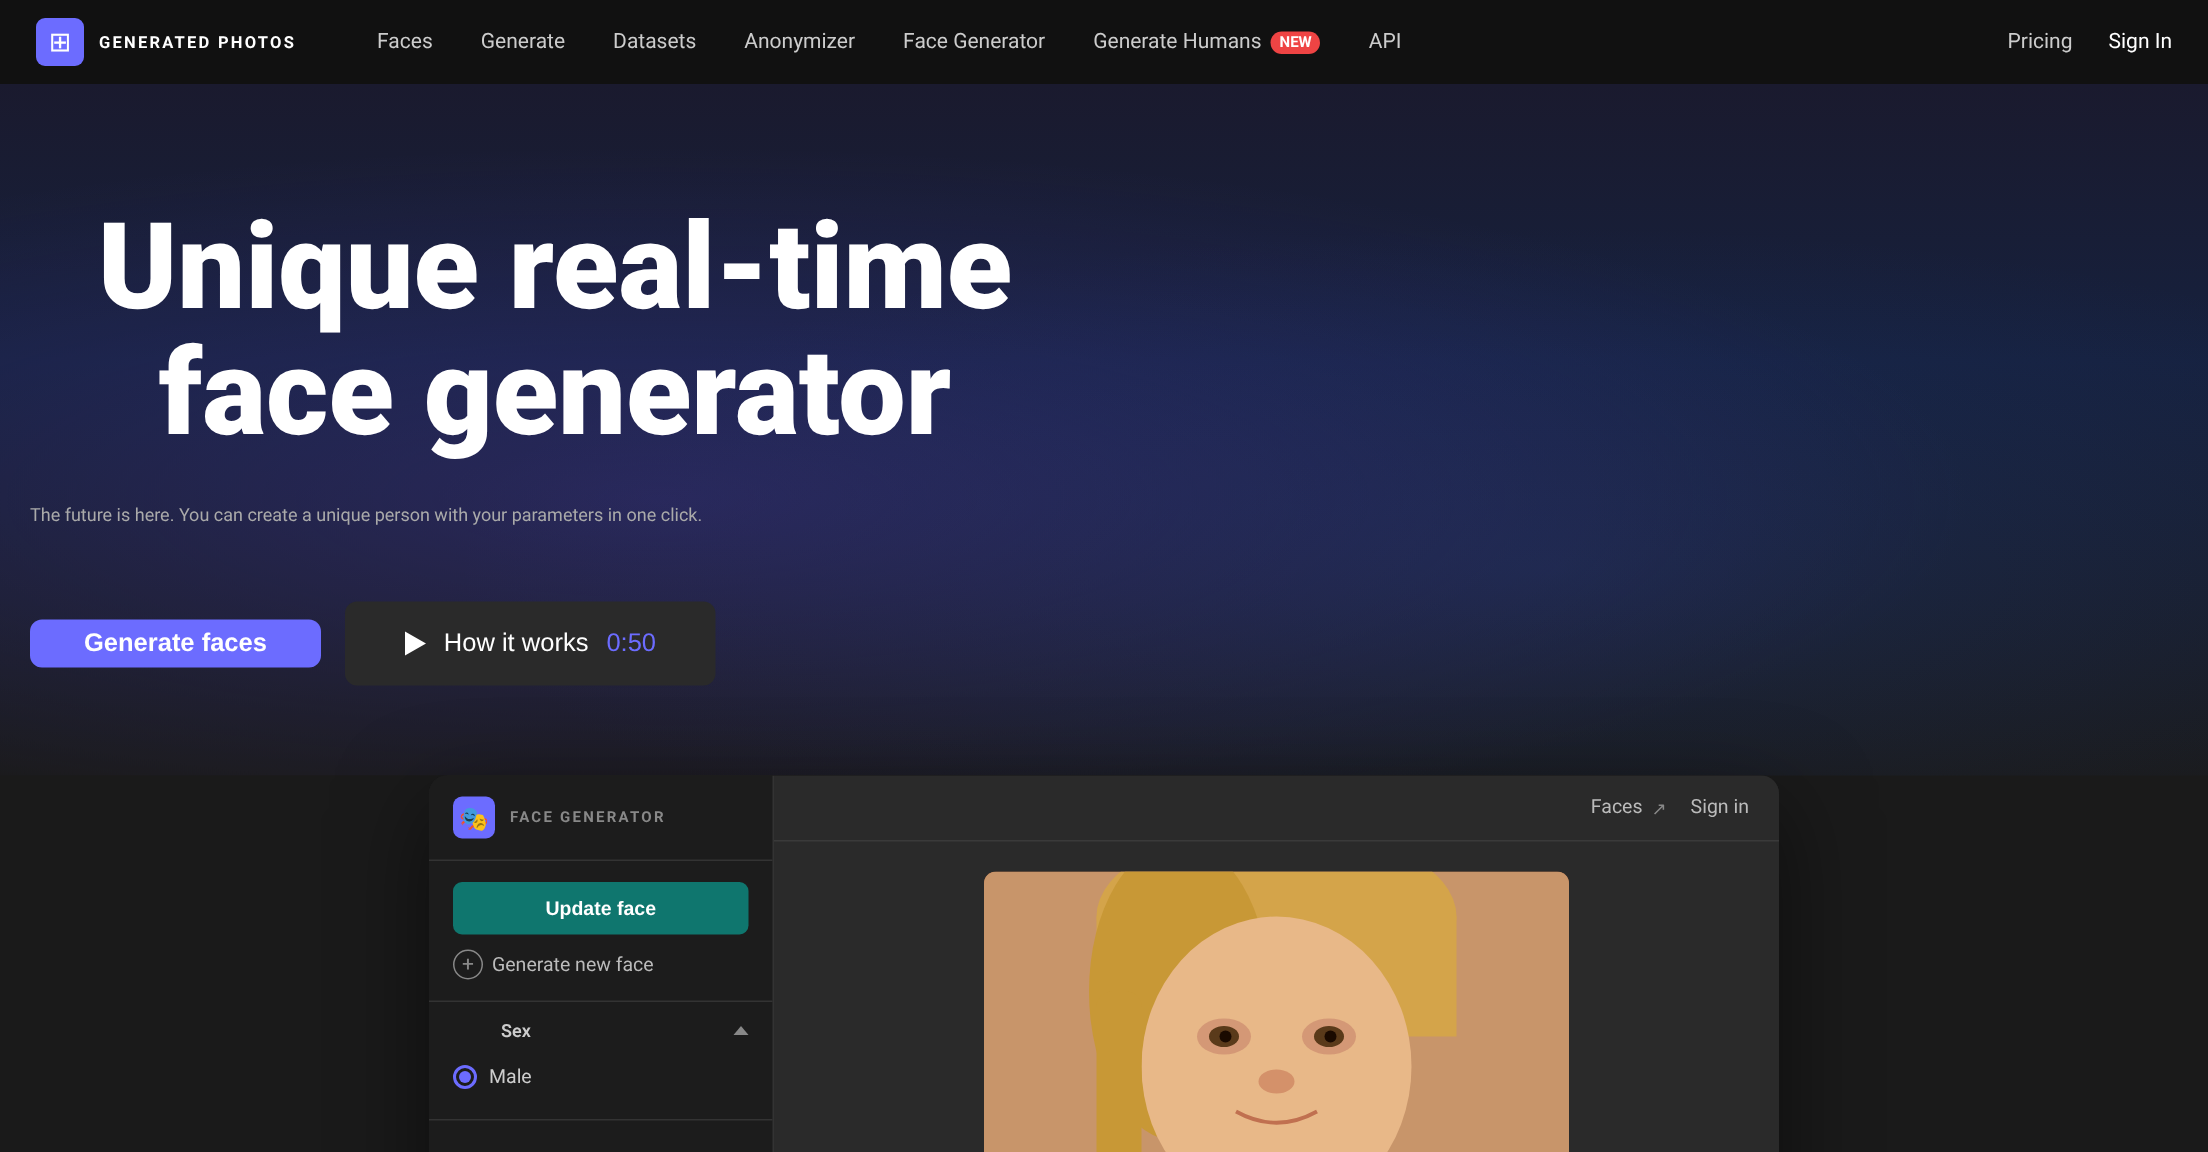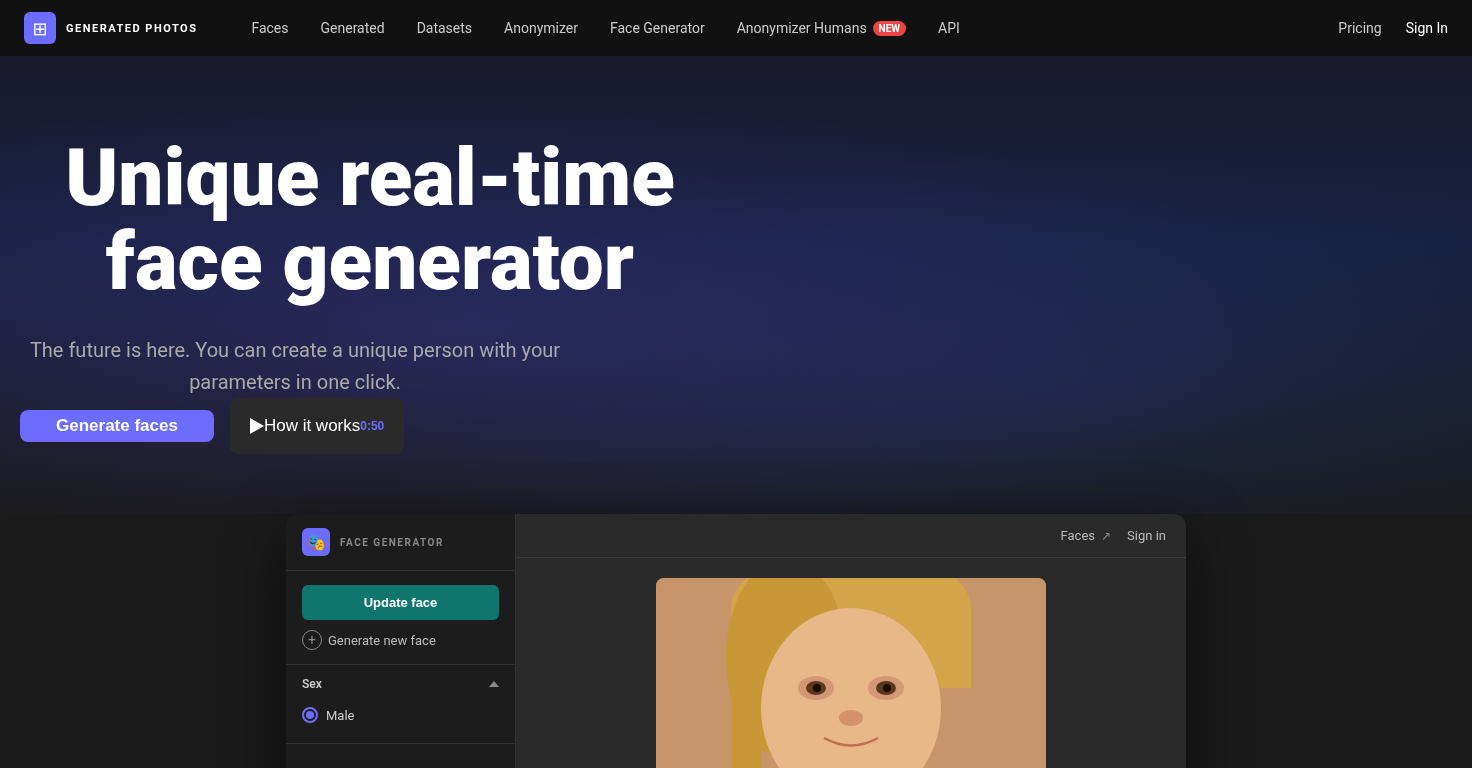--- a/index.html
+++ b/index.html
@@ -107,24 +107,25 @@
     }
     .hero-title {
       font-size: 80px;
       font-weight: 900;
       line-height: 1.05;
       max-width: 700px;
       margin-bottom: 30px;
       position: relative;
     }
     .hero-subtitle {
-      font-size: 20px;
+      font-size: 12px;
       color: #aaa;
       max-width: 550px;
       line-height: 1.6;
+      margin-bottom: 48px;
       position: relative;
     }
     .hero-buttons {
       display: flex;
       gap: 16px;
       align-items: center;
       position: relative;
     }
     .btn-generate {
       background: #6c6cff;
@@ -135,40 +136,41 @@
       font-size: 17px;
       font-weight: 600;
       cursor: pointer;
       white-space: nowrap;
     }
     .btn-how {
       background: #2a2a2a;
       color: #fff;
       border: none;
       border-radius: 8px;
-      padding: 18px 20px;
+      padding: 18px 40px;
       font-size: 17px;
       font-weight: 500;
       cursor: pointer;
       display: flex;
       align-items: center;
+      gap: 12px;
       white-space: nowrap;
     }
     .play-icon {
       width: 0;
       height: 0;
       border-top: 8px solid transparent;
       border-bottom: 8px solid transparent;
       border-left: 14px solid #fff;
       display: inline-block;
     }
     .btn-time {
       color: #6c6cff;
-      font-size: 12px;
-      font-weight: 700;
+      font-size: 17px;
+      font-weight: 400;
     }
 
     
     .preview-section {
       display: flex;
       justify-content: center;
       padding: 0 140px;
       position: relative;
     }
     .preview-card {
@@ -256,20 +258,21 @@
       padding: 12px 16px;
       display: flex;
       align-items: center;
       justify-content: space-between;
       cursor: pointer;
     }
     .sidebar-section-label {
       font-size: 12px;
       font-weight: 600;
       color: #ccc;
+      margin-left: 32px;
     }
     .chevron-up {
       width: 0;
       height: 0;
       border-left: 5px solid transparent;
       border-right: 5px solid transparent;
       border-bottom: 6px solid #888;
     }
 
     
@@ -370,33 +373,33 @@
 <nav>
   <div class="nav-logo">
     <div class="nav-logo-icon">⊞</div>
     <span class="nav-logo-text">GENERATED PHOTOS</span>
   </div>
   <div class="nav-links">
     <a class="nav-link">
       <span>Faces</span>
     </a>
     <a class="nav-link">
-      <span>Generated</span>
+      <span>Generate</span>
     </a>
     <a class="nav-link">
       <span>Datasets</span>
     </a>
     <a class="nav-link">
       <span>Anonymizer</span>
     </a>
     <a class="nav-link">
       <span>Face Generator</span>
     </a>
     <a class="nav-link">
-      <span>Anonymizer Humans</span>
+      <span>Generate Humans</span>
       <span class="nav-badge">New</span>
     </a>
     <a class="nav-link">
       <span>API</span>
     </a>
   </div>
   <div class="nav-right">
     <span class="nav-pricing">Pricing</span>
     <span class="nav-signin">Sign In</span>
   </div>

